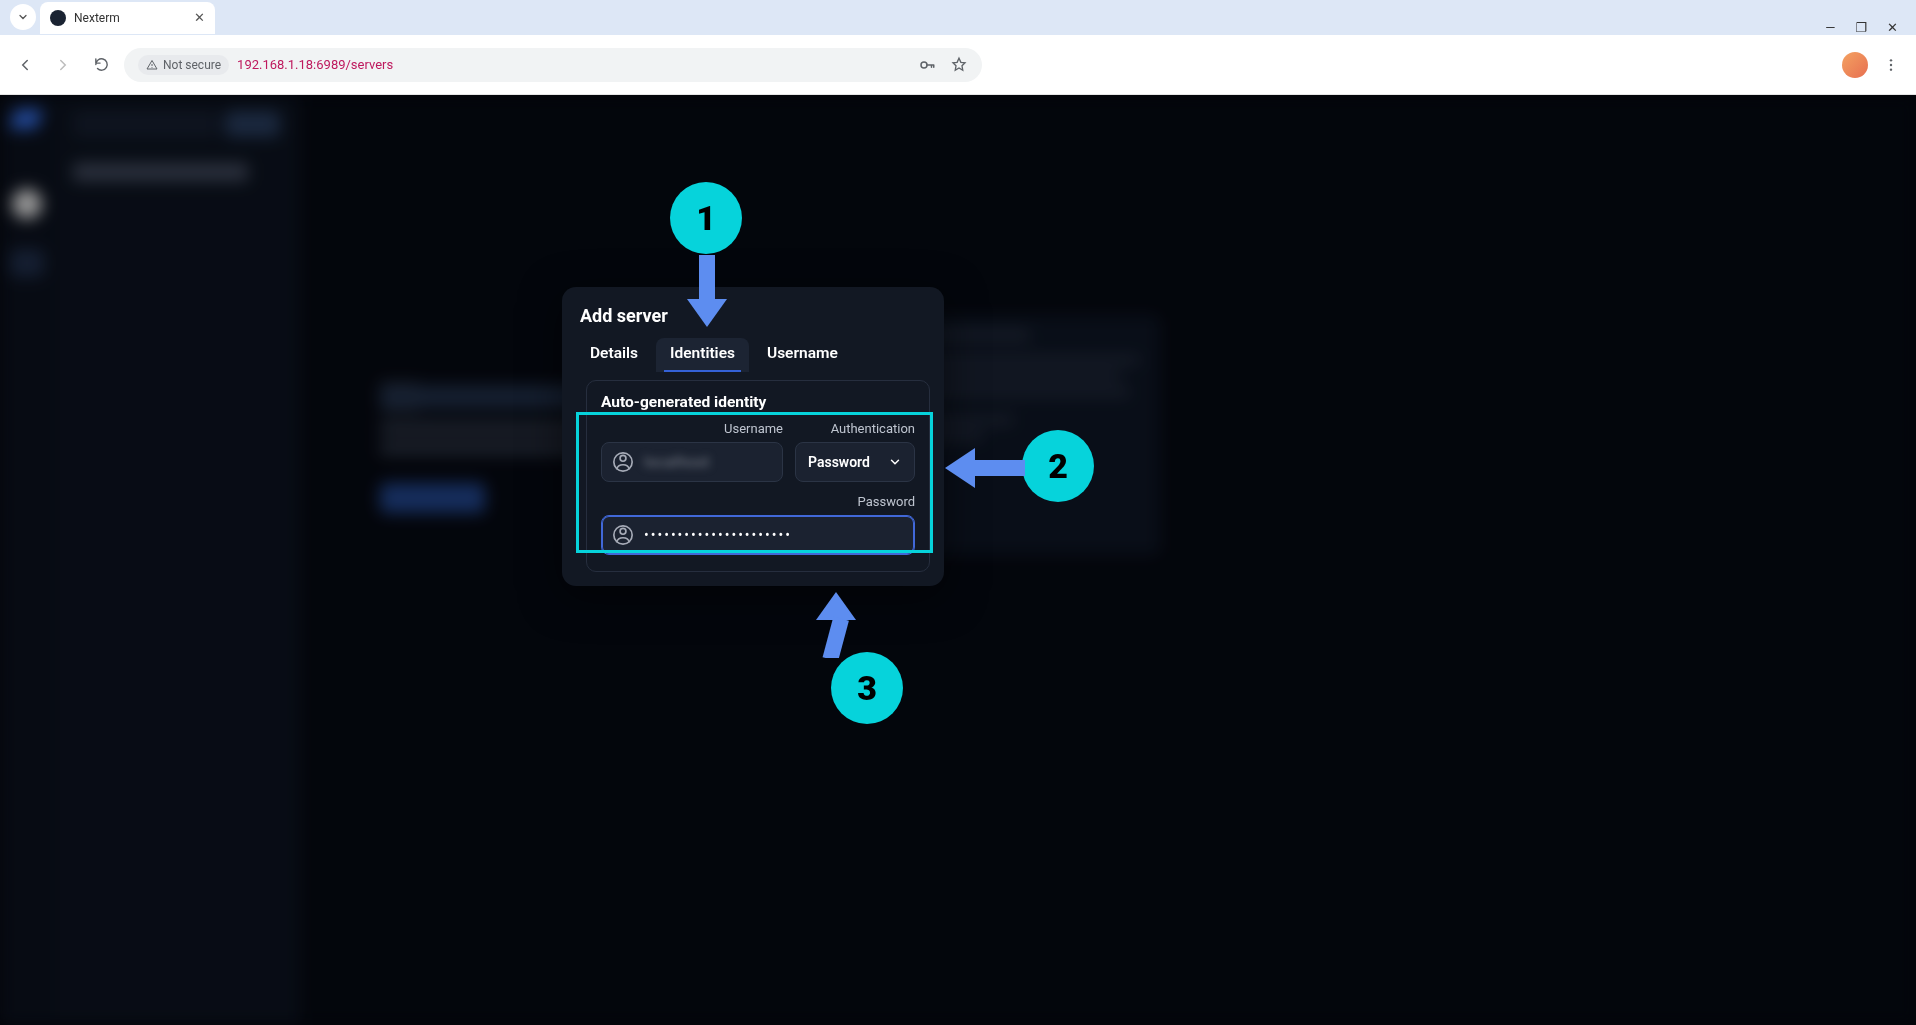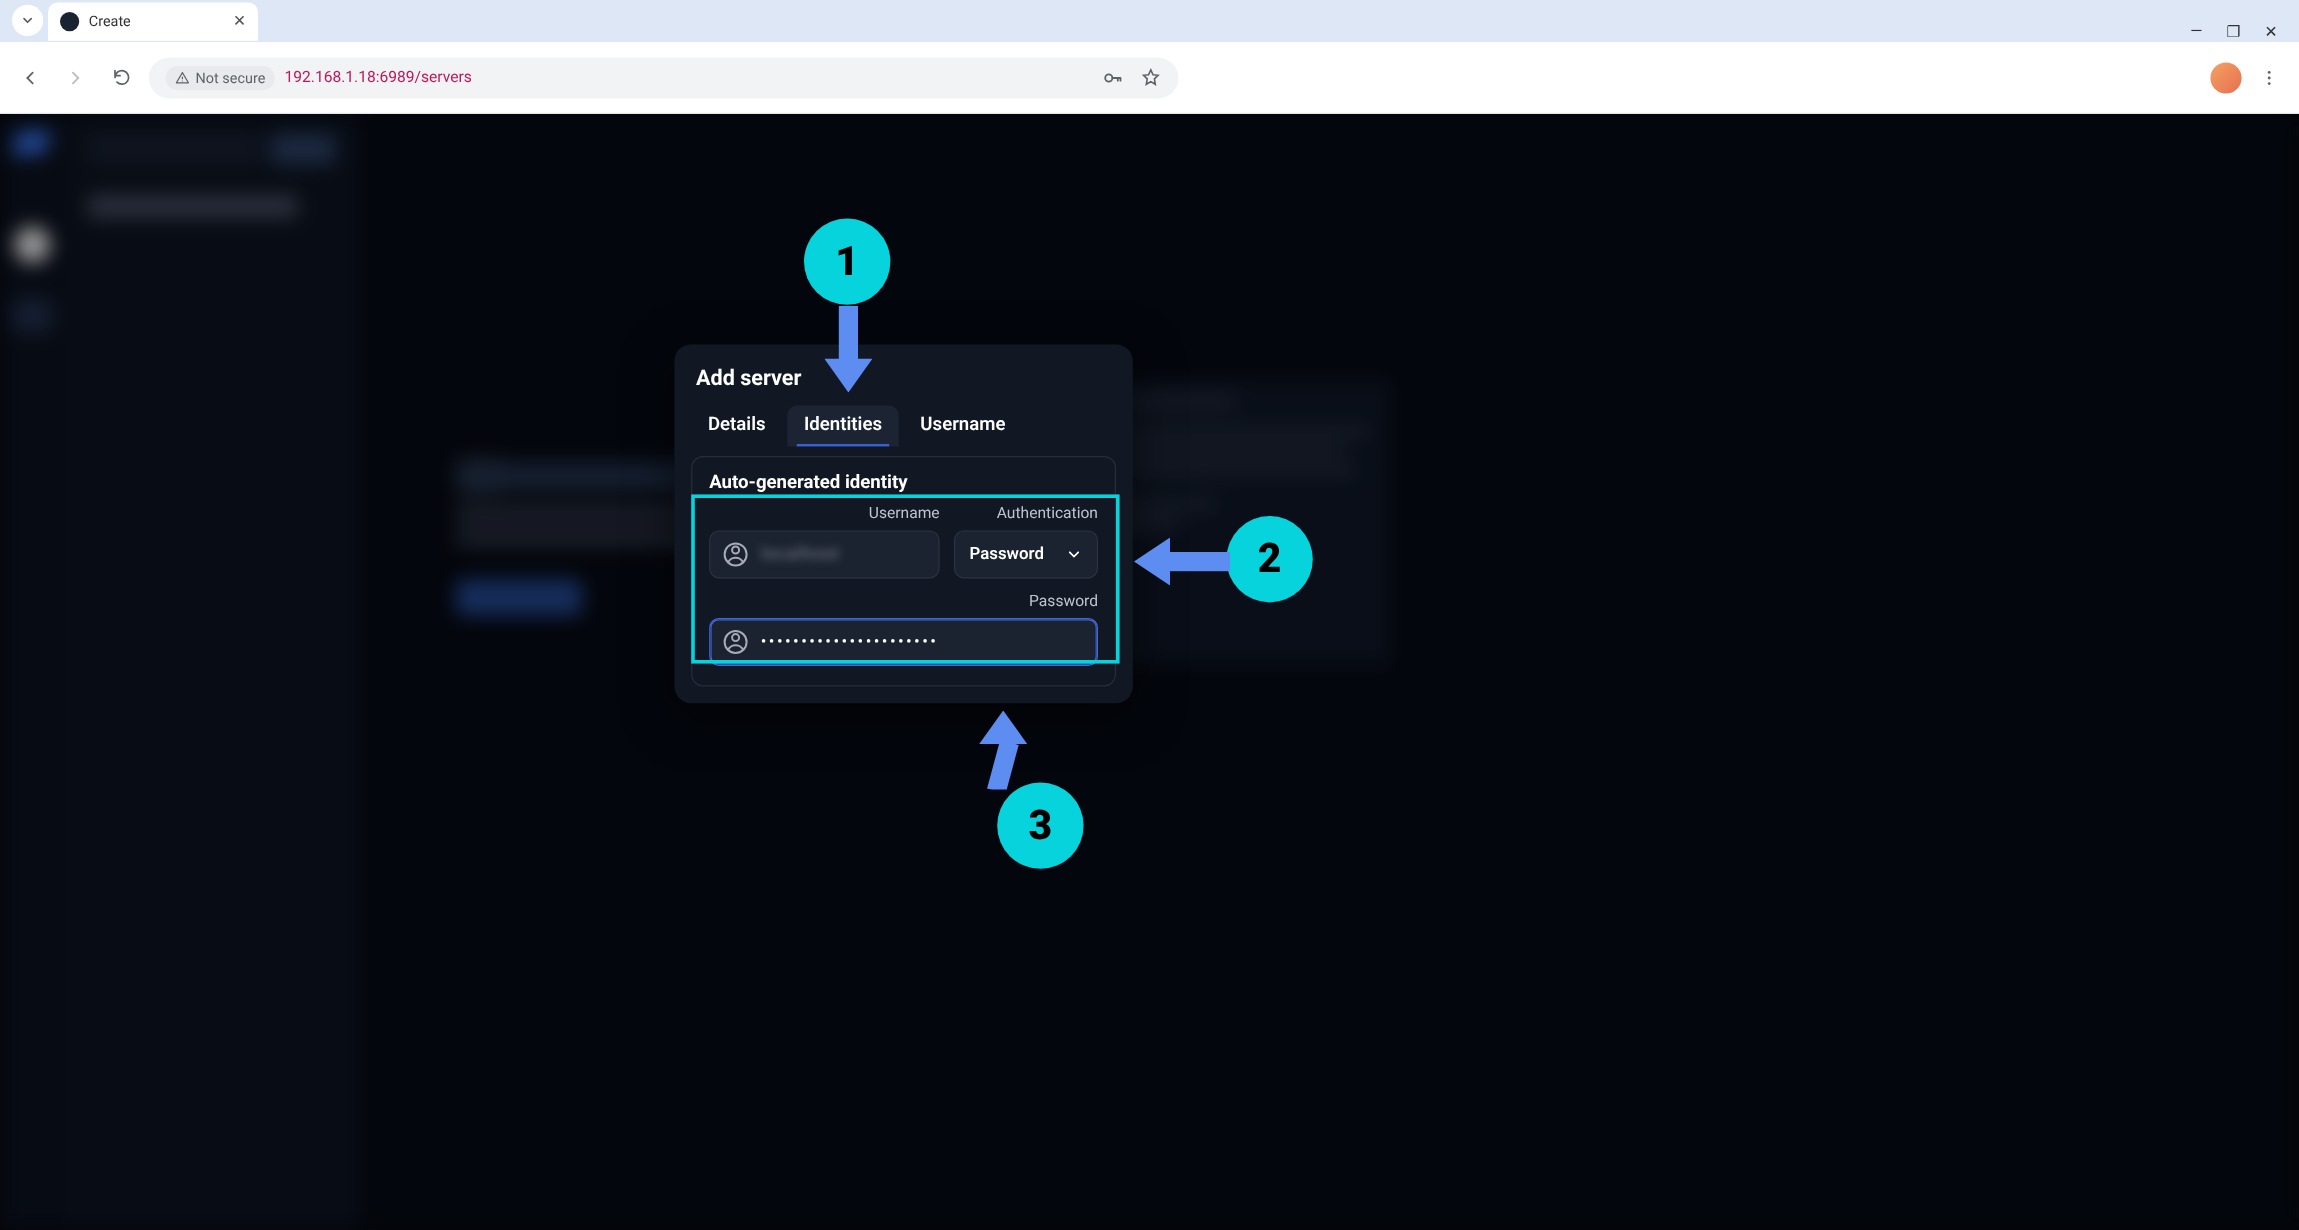--- a/index.html
+++ b/index.html
@@ -51,21 +51,21 @@
 
 .overlay { position:absolute; inset:0; background:rgba(0,0,0,0.25); }
 
 
 .modal { position:absolute; left:562px; top:192px; width:382px; background:#121823; border-radius:14px; padding:16px 14px 14px 14px; box-shadow:0 10px 40px rgba(0,0,0,0.5); }
 .modal-title { color:#fff; font-size:18px; font-weight:700; padding:2px 4px 12px 4px; }
 .modal-tabs { display:flex; gap:4px; padding:0 0 8px 0; }
 .modal-tab { color:#fff; font-size:15.5px; font-weight:600; padding:6px 14px 10px 14px; cursor:pointer; border-radius:8px 8px 0 0; position:relative; }
 .modal-tab.active { background:#1c2433; }
 .modal-tab.active::after { content:""; position:absolute; left:8px; right:8px; bottom:0; height:2px; background:#3461d6; }
-.identity-section { border:1px solid #262e3e; border-radius:10px; padding:12px 14px 16px 14px; }
+.identity-section { border:1px solid #262e3e; border-radius:10px; padding:12px 14px 16px 14px;margin-left:10px; }
 .section-title { color:#fff; font-weight:700; font-size:15.5px; margin-bottom:10px; }
 .field-row { display:flex; gap:12px; }
 .field-col { display:flex; flex-direction:column; gap:6px; }
 .field-label { color:#bfc5d0; font-size:13px;text-align:right; }
 .field-col.left { flex:1; }
 .field-col.right { width:120px; }
 .input-wrap { height:40px; background:#1b2230; border:1px solid #2b3445; border-radius:8px; display:flex; align-items:center; padding:0 10px; gap:10px; color:#fff; }
 .input-wrap input { background:transparent; border:none; outline:none; color:#fff; font-size:14px; flex:1; width:100%; letter-spacing:1px; }
 .input-wrap.blurred input { filter:blur(4px); color:#8a8f99; }
 .input-wrap.focused { border-color:#4168d8; box-shadow:0 0 0 1px #4168d8 inset; }
@@ -88,21 +88,21 @@
 
 <div class="chrome-top">
   <div class="tab-group">
     <div class="chevron-btn">
       <svg width="12" height="12" viewBox="0 0 24 24">
           <path d="M6 9l6 6 6-6" fill="none" stroke="#555" stroke-width="2.5" stroke-linecap="round"></path>
         </svg>
     </div>
     <div class="chrome-tab">
       <span class="tab-favicon"></span>
-      <span class="tab-title">Create</span>
+      <span class="tab-title">Nexterm</span>
       <span class="tab-close">✕</span>
     </div>
   </div>
   <div class="chrome-window-controls">
     <span>—</span>
     <span>❐</span>
     <span>✕</span>
   </div>
 </div>
 

